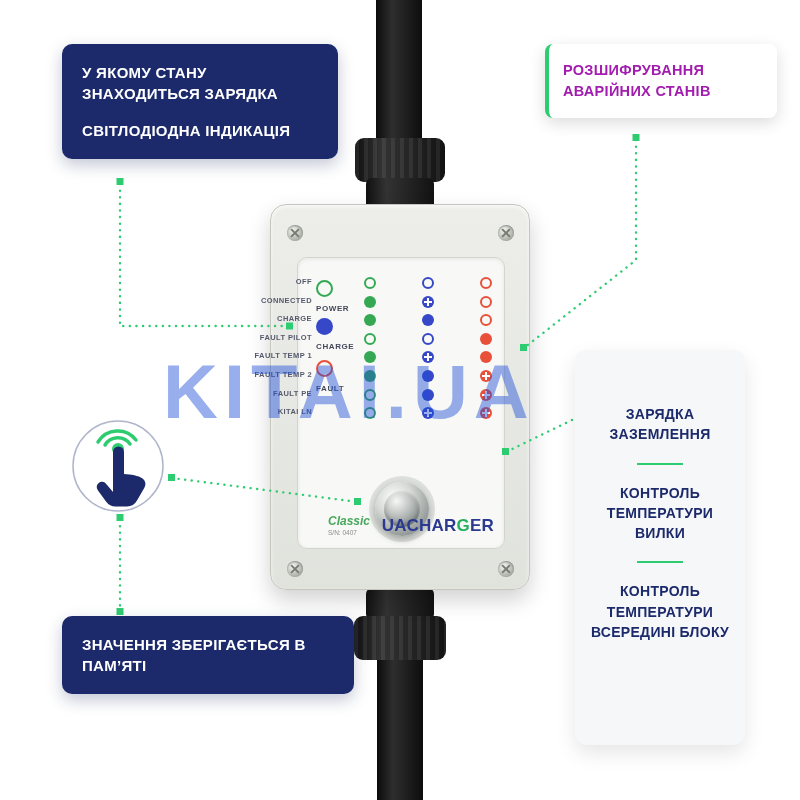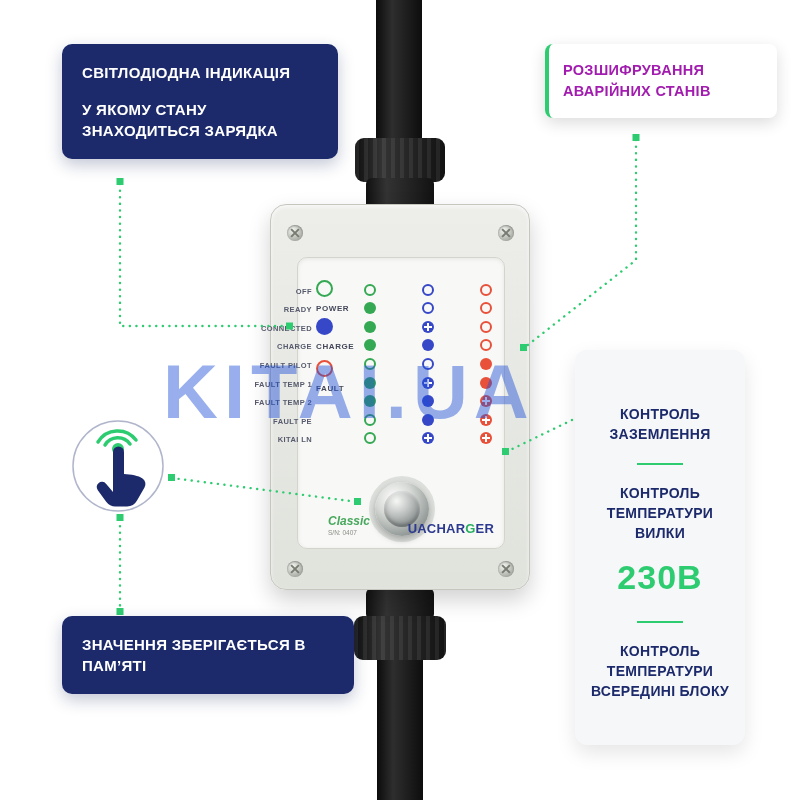--- a/index.html
+++ b/index.html
@@ -68,21 +68,21 @@
     background:#f8f9f6;border:1px solid #d3d5cd;border-radius:10px;
     box-shadow:inset 0 1px 4px rgba(0,0,0,.08);
   }
   
   .indicators{position:absolute;left:18px;top:0;width:70px;height:100%;}
   .indicator{position:absolute;width:70px;text-align:left;}
   .indicator:nth-child(1){top:22px;}.indicator:nth-child(2){top:60px;}.indicator:nth-child(3){top:102px;}
   .ind-label{display:block;margin-top:3px;font-size:8px;font-weight:700;letter-spacing:.6px;color:#44485a;}
   
   .matrix{position:absolute;right:12px;top:19px;width:152px;}
-  .mrow{display:flex;align-items:flex-end;justify-content:flex-end;height:18.6px;gap:41px;}
+  .mrow{display:flex;align-items:flex-start;justify-content:flex-end;height:18.6px;gap:41px;}
   .mlabel{font-size:7.5px;font-weight:700;letter-spacing:.4px;color:#565a6c;margin-right:6px;white-space:nowrap;}
   
   .led{width:12px;height:12px;border-radius:50%;margin-left:5px;display:inline-block;position:relative;box-sizing:border-box;flex:none;}
   .led.big{width:17px;height:17px;margin:0;}
   .led.green.on,.led.green.blink{background:#35a853;}
   .led.green.off{border:2px solid #35a853;background:transparent;}
   .led.blue.on,.led.blue.blink{background:#3648c8;}
   .led.blue.off{border:2px solid #3648c8;background:transparent;}
   .led.red.on,.led.red.blink{background:#e8503a;}
   .led.red.off{border:2px solid #e8503a;background:transparent;}
@@ -97,21 +97,21 @@
     box-shadow:0 0 0 6px rgba(160,165,160,.30),0 3px 7px rgba(0,0,0,.35);
   }
   .push-button .inner{
     position:absolute;left:9px;top:9px;width:36px;height:36px;border-radius:50%;
     background:radial-gradient(circle at 35% 28%,#f7f8f6,#b7bbb9 45%,#778080 85%,#5c6261);
     box-shadow:inset 0 1px 3px rgba(255,255,255,.6),inset 0 -2px 4px rgba(0,0,0,.35);
   }
   .model{position:absolute;left:30px;bottom:12px;line-height:1.1;}
   .model .name{font-size:12px;font-weight:700;font-style:italic;color:#49a85e;display:block;}
   .model .serial{font-size:6.5px;color:#8b8e87;display:block;margin-top:1px;}
-  .brand{position:absolute;right:10px;bottom:12px;font-size:13px;font-weight:800;color:#2b3990;letter-spacing:.2px;}
+  .brand{position:absolute;right:10px;bottom:12px;font-size:17px;font-weight:800;color:#2b3990;letter-spacing:.2px;}
   .brand .g{color:#27ae60;}
   
   .hand-icon{position:absolute;z-index:10;left:70px;top:418px;width:96px;height:96px;}
 </style>
 </head>
 <body>
 
 <div class="stage">
 
   <div class="cable cable-top"></div>
@@ -134,26 +134,20 @@
     <div class="panel">
       <div class="indicators">
           <div class="indicator"><span class="led big green off"></span><span class="ind-label">POWER</span></div>
           <div class="indicator"><span class="led big blue on"></span><span class="ind-label">CHARGE</span></div>
           <div class="indicator"><span class="led big red off"></span><span class="ind-label">FAULT</span></div>
         </div>
       <div class="matrix">
           <div class="mrow">
             <span class="mlabel">OFF</span>
             <span class="led green off"></span>
-            <span class="led blue off"></span>
-            <span class="led red off"></span>
-          </div>
-          <div class="mrow">
-            <span class="mlabel">READY</span>
-            <span class="led green on"></span>
             <span class="led blue off"></span>
             <span class="led red off"></span>
           </div>
           <div class="mrow">
             <span class="mlabel">CONNECTED</span>
             <span class="led green on"></span>
             <span class="led blue blink"></span>
             <span class="led red off"></span>
           </div>
           <div class="mrow">
@@ -225,33 +219,32 @@
       <rect x="520" y="344" width="7" height="7"></rect>
       <rect x="502" y="448" width="7" height="7"></rect>
       <rect x="168" y="474" width="7" height="7"></rect>
       <rect x="354" y="498" width="7" height="7"></rect>
       <rect x="116.5" y="608" width="7" height="7"></rect>
       <rect x="116.5" y="514" width="7" height="7"></rect>
     </g>
   </svg>
 
   <div class="callout-dark co-top-left">
+    <p>У ЯКОМУ СТАНУ ЗНАХОДИТЬСЯ ЗАРЯДКА</p>
     <p>СВІТЛОДІОДНА ІНДИКАЦІЯ</p>
-    <p>У ЯКОМУ СТАНУ ЗНАХОДИТЬСЯ ЗАРЯДКА</p>
   </div>
 
   <div class="callout-light co-top-right">
     <span>РОЗШИФРУВАННЯ АВАРІЙНИХ СТАНІВ</span>
   </div>
 
   <div class="right-panel">
-    <div>КОНТРОЛЬ ЗАЗЕМЛЕННЯ</div>
+    <div>ЗАРЯДКА ЗАЗЕМЛЕННЯ</div>
     <div class="divider"></div>
     <div>КОНТРОЛЬ ТЕМПЕРАТУРИ ВИЛКИ</div>
-    <div class="voltage">230В</div>
     <div class="divider"></div>
     <div>КОНТРОЛЬ ТЕМПЕРАТУРИ ВСЕРЕДИНІ БЛОКУ</div>
   </div>
 
   <div class="callout-dark co-bottom-left">
     <p>ЗНАЧЕННЯ ЗБЕРІГАЄТЬСЯ В ПАМ’ЯТІ</p>
   </div>
 
   <div class="hand-icon">
     <svg width="96" height="96" viewBox="0 0 96 96">

